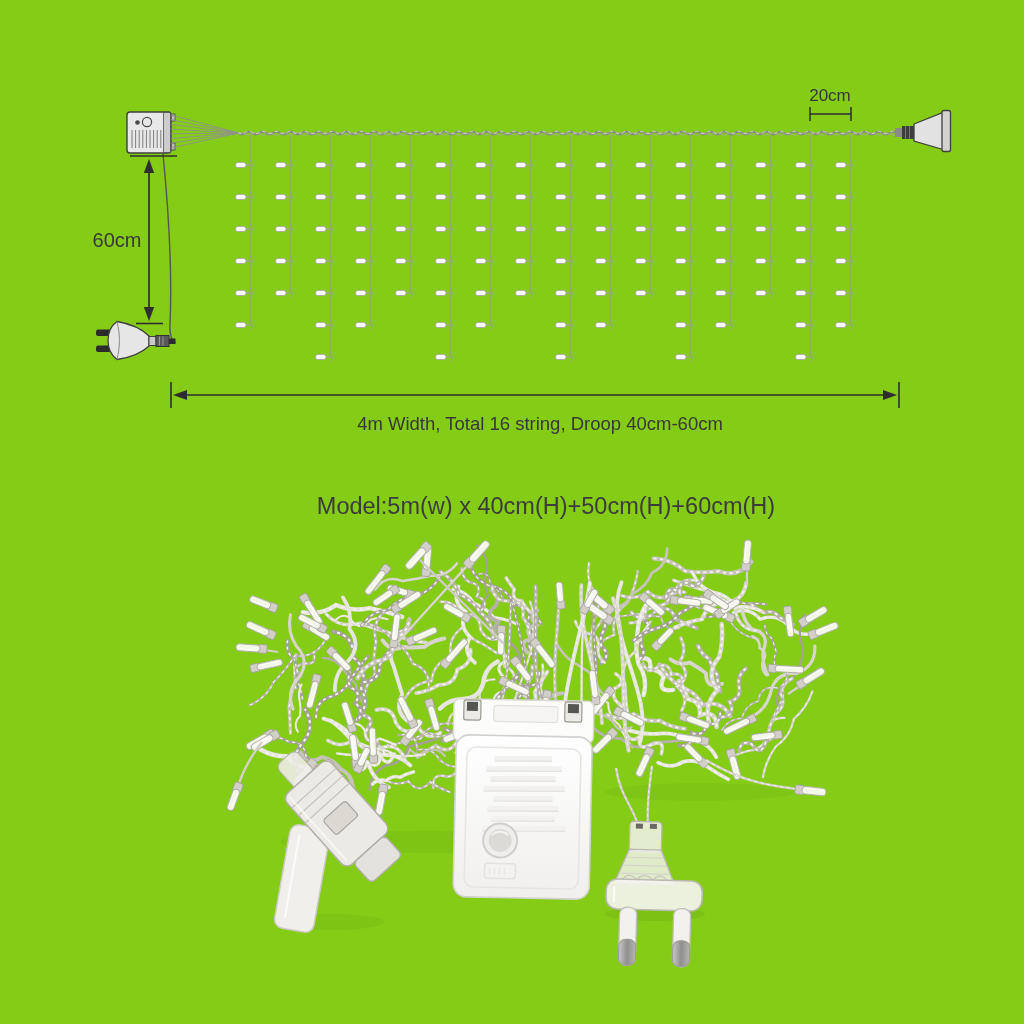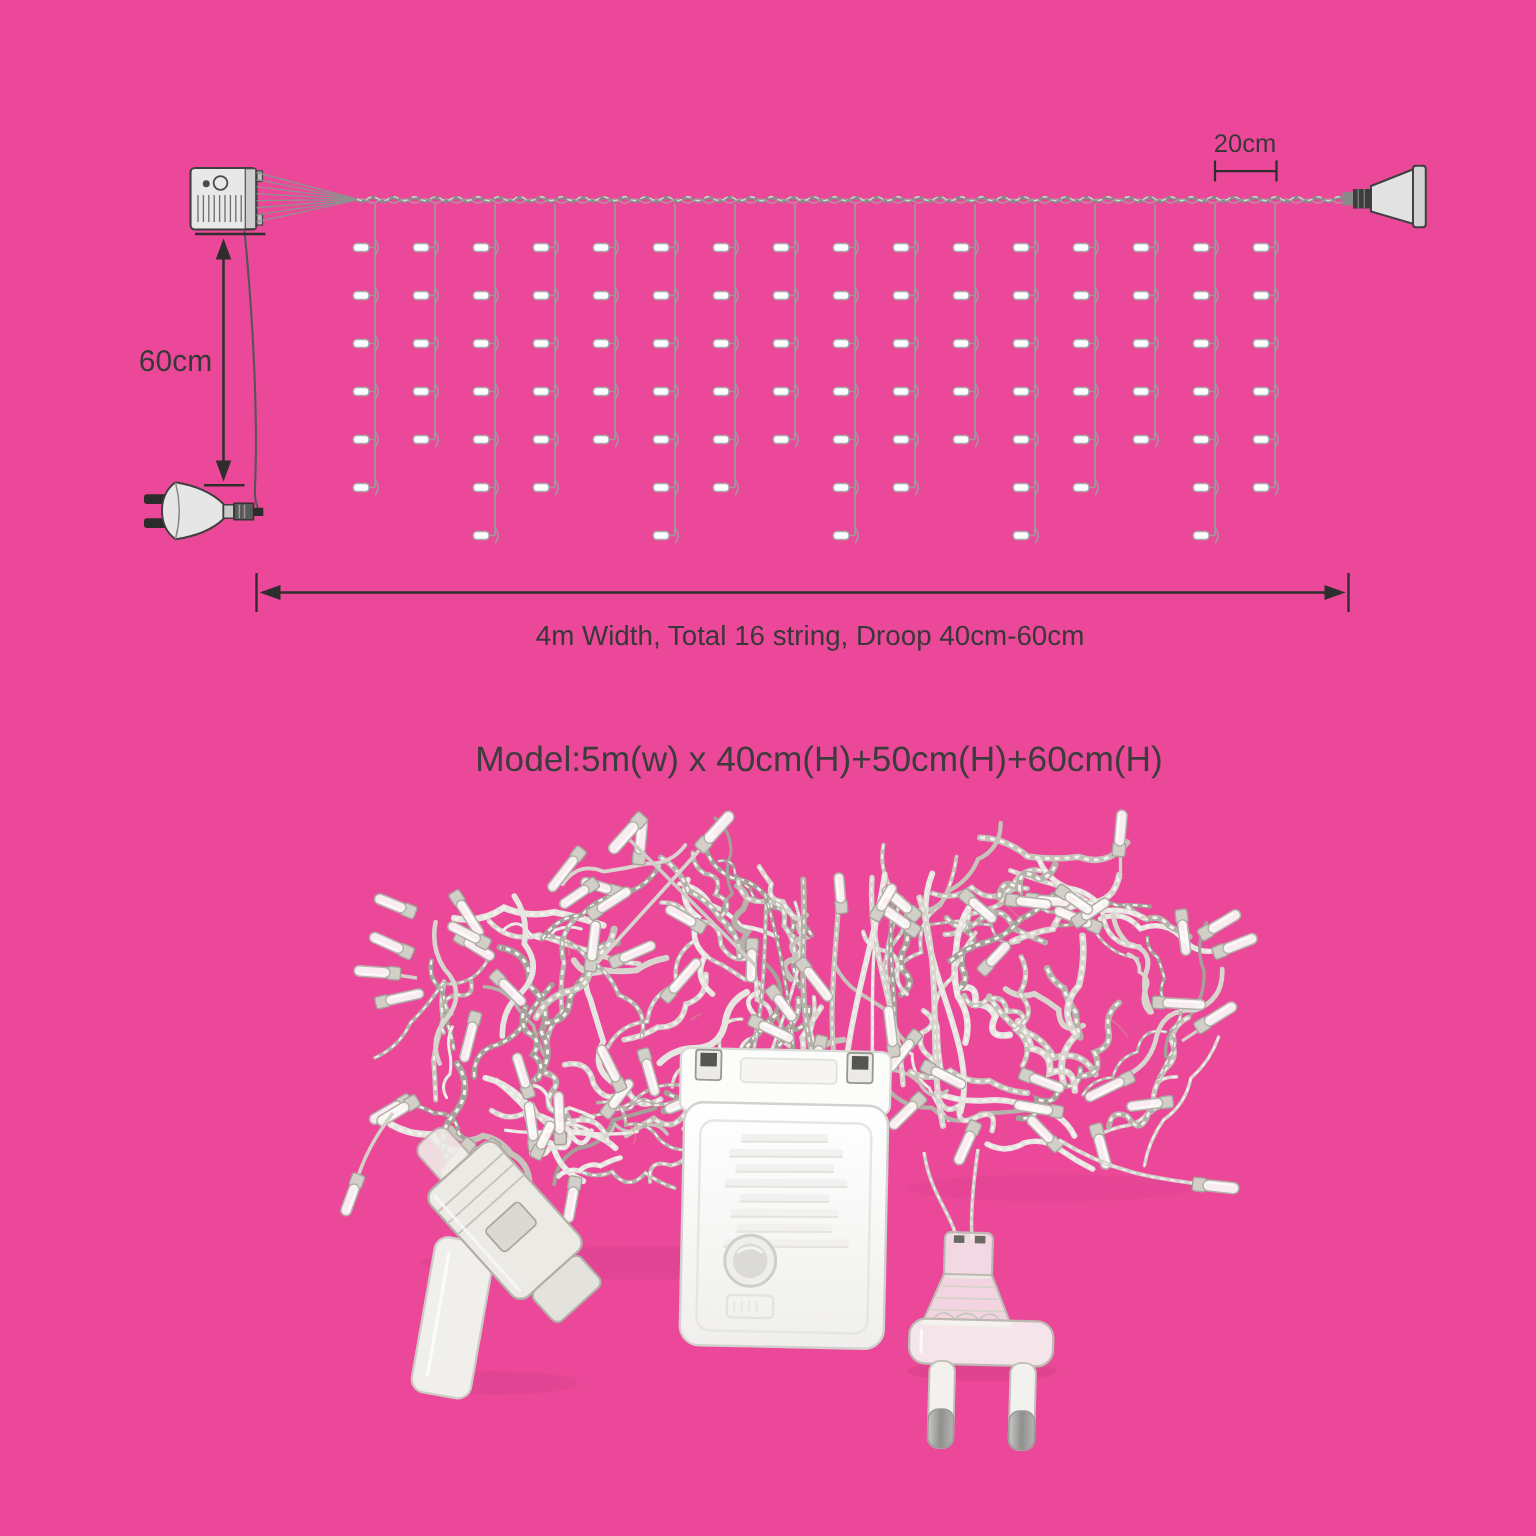--- a/index.html
+++ b/index.html
@@ -1,16 +1,16 @@
 <!DOCTYPE html>
 <html><head>
 <meta charset="utf-8">
 <style>
   html,body{margin:0;padding:0;background:#ffffff;}
-  .stage{position:relative;width:1024px;height:1024px;background:#ec4899;overflow:hidden;
+  .stage{position:relative;width:1024px;height:1024px;background:#84cc16;overflow:hidden;
          font-family:"Liberation Sans",sans-serif;}
   svg{position:absolute;left:0;top:0;}
   text{font-family:"Liberation Sans",sans-serif;fill:#3c3c3c;}
   .measure-label{fill:#383838;}
 </style>
 </head>
 <body>
 
 <div class="stage">
 <svg width="1024" height="1024" viewBox="0 0 1024 1024">

